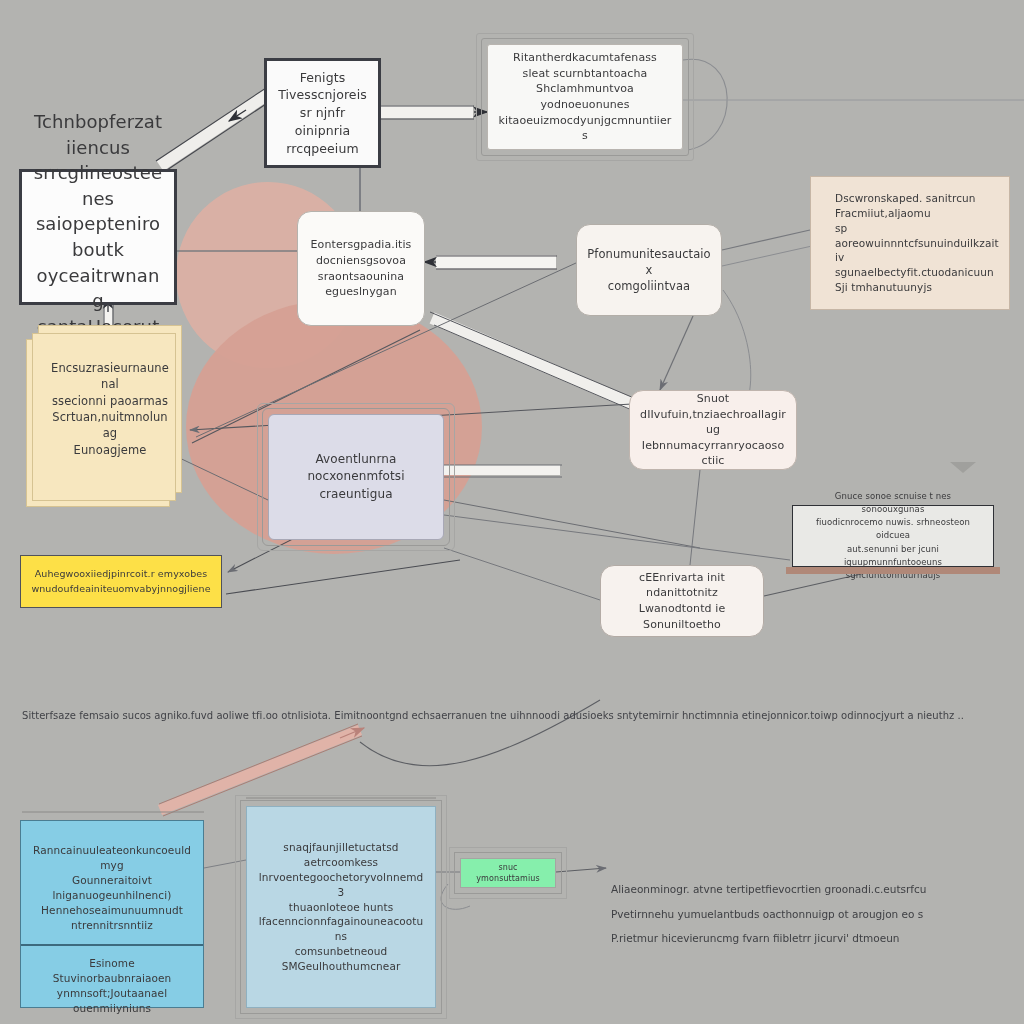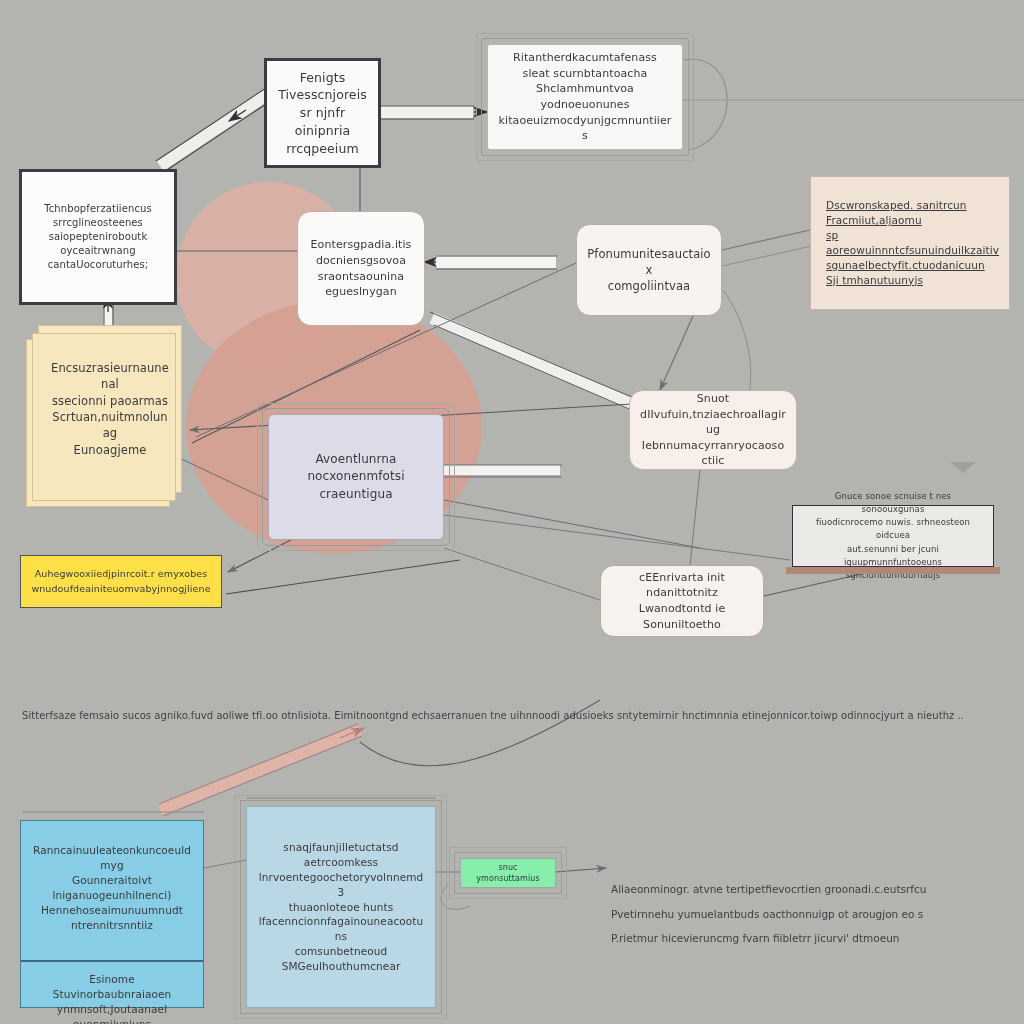--- a/index.html
+++ b/index.html
@@ -113,21 +113,21 @@
     border: 1.6px solid #b9b5b0;
     font-size: 11px;
     border-radius: 3px;
   }
 
   #n-observations {
     left: 19px; top: 169px;
     width: 158px; height: 136px;
     background: #fcfcfc;
     border: 3px solid #3b3d44;
-    font-size: 10px;
+    font-size: 18px;
   }
 
   #n-yellow {
     left: 38px; top: 325px;
     width: 144px; height: 168px;
     background: #f7e7bf;
     border: 1.4px solid #d6c392;
     font-size: 11.5px;
     z-index: 3;
   }
@@ -152,22 +152,21 @@
   }
 
   #n-beige-right {
     left: 810px; top: 176px;
     width: 200px; height: 134px;
     background: #f0e3d5;
     border: 1.2px solid #c6b6a6;
     font-size: 10.5px;
     align-items: flex-start;
     text-align: left;
-    padding-left: 15px;
-    text-decoration: underline;
+    padding-left: 24px;
   }
 
   #n-pink-mid {
     left: 629px; top: 390px;
     width: 168px; height: 80px;
     background: #f8efeb;
     border: 1.4px solid #bfb4ad;
     border-radius: 14px;
     font-size: 11px;
   }
@@ -219,21 +218,21 @@
     left: 20px; top: 820px;
     width: 184px; height: 188px;
     background: #86cde5;
     border: 1.6px solid #4a7d92;
     font-size: 10.5px;
     padding: 0;
     justify-content: flex-start;
   }
   #n-blue-left .seg-top {
     width: 100%;
-    padding: 22px 10px 28px;
+    padding: 22px 10px 12px;
     box-sizing: border-box;
     border-bottom: 2px solid #3d6a7e;
   }
   #n-blue-left .seg-bot {
     width: 100%;
     padding: 10px 10px 12px;
     box-sizing: border-box;
   }
 
   #n-blue-right {

